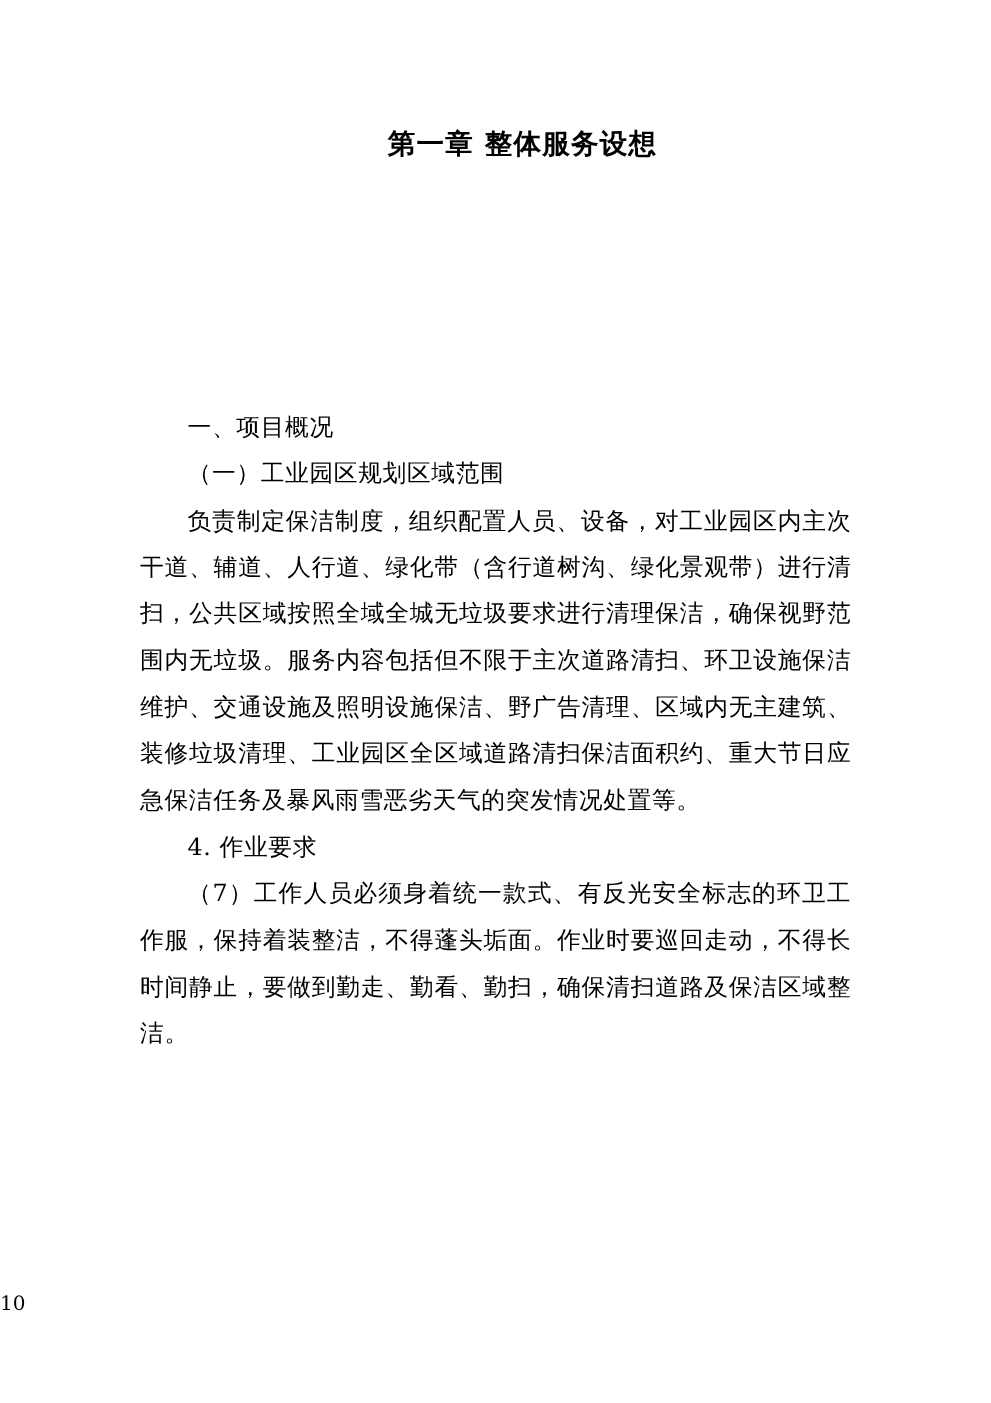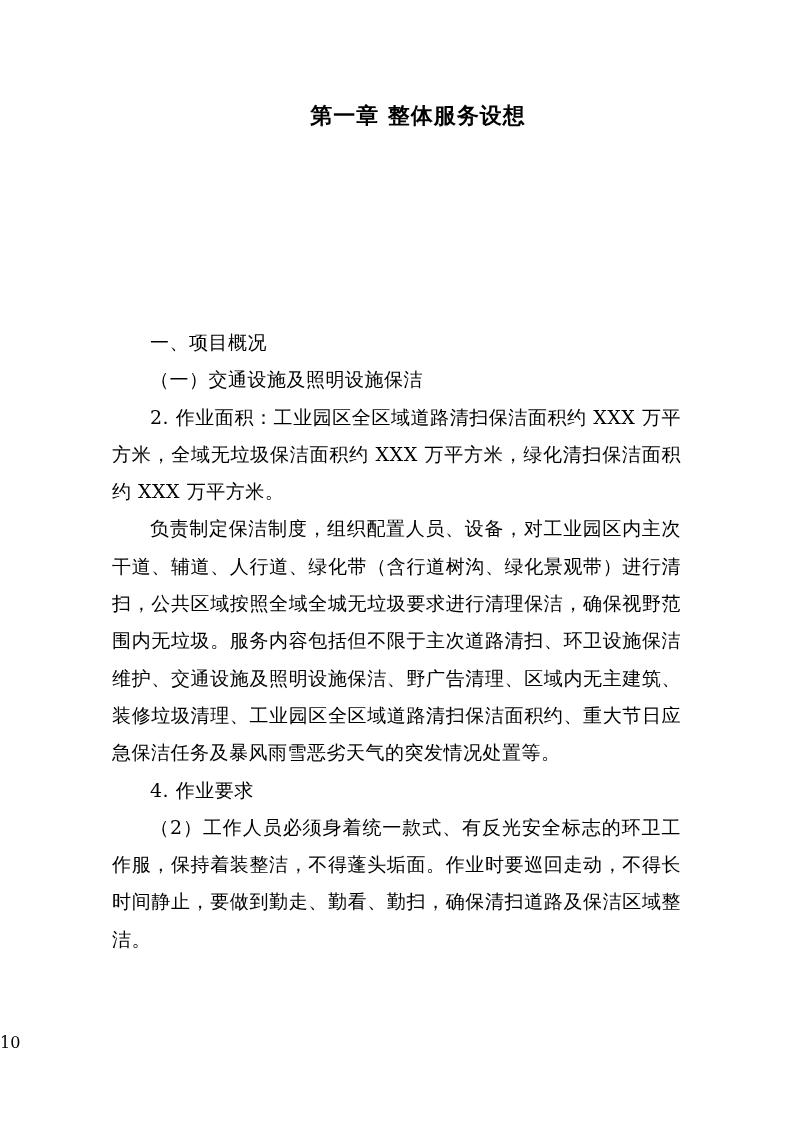--- a/index.html
+++ b/index.html
@@ -72,22 +72,21 @@
 </head>
 <body>
 
 <div class="page">
 
   <h1 class="chapter-title">第一章 整体服务设想</h1>
 
 
   <div class="doc-body">
     <p class="para">一、项目概况</p>
-    <p class="para">（一）交通设施及照明设施保洁</p>
-    <p class="para">2. 作业面积：工业园区全区域道路清扫保洁面积约 XXX 万平方米，全域无垃圾保洁面积约 XXX 万平方米，绿化清扫保洁面积约 XXX 万平方米。</p>
+    <p class="para">（一）工业园区规划区域范围</p>
     <p class="para">负责制定保洁制度，组织配置人员、设备，对工业园区内主次干道、辅道、人行道、绿化带（含行道树沟、绿化景观带）进行清扫，公共区域按照全域全城无垃圾要求进行清理保洁，确保视野范围内无垃圾。服务内容包括但不限于主次道路清扫、环卫设施保洁维护、交通设施及照明设施保洁、野广告清理、区域内无主建筑、装修垃圾清理、工业园区全区域道路清扫保洁面积约、重大节日应急保洁任务及暴风雨雪恶劣天气的突发情况处置等。</p>
     <p class="para">4. 作业要求</p>
-    <p class="para">（2）工作人员必须身着统一款式、有反光安全标志的环卫工作服，保持着装整洁，不得蓬头垢面。作业时要巡回走动，不得长时间静止，要做到勤走、勤看、勤扫，确保清扫道路及保洁区域整洁。</p>
+    <p class="para">（7）工作人员必须身着统一款式、有反光安全标志的环卫工作服，保持着装整洁，不得蓬头垢面。作业时要巡回走动，不得长时间静止，要做到勤走、勤看、勤扫，确保清扫道路及保洁区域整洁。</p>
   </div>
 
   <div class="page-number">10</div>
 
 </div>
 
 </body></html>

